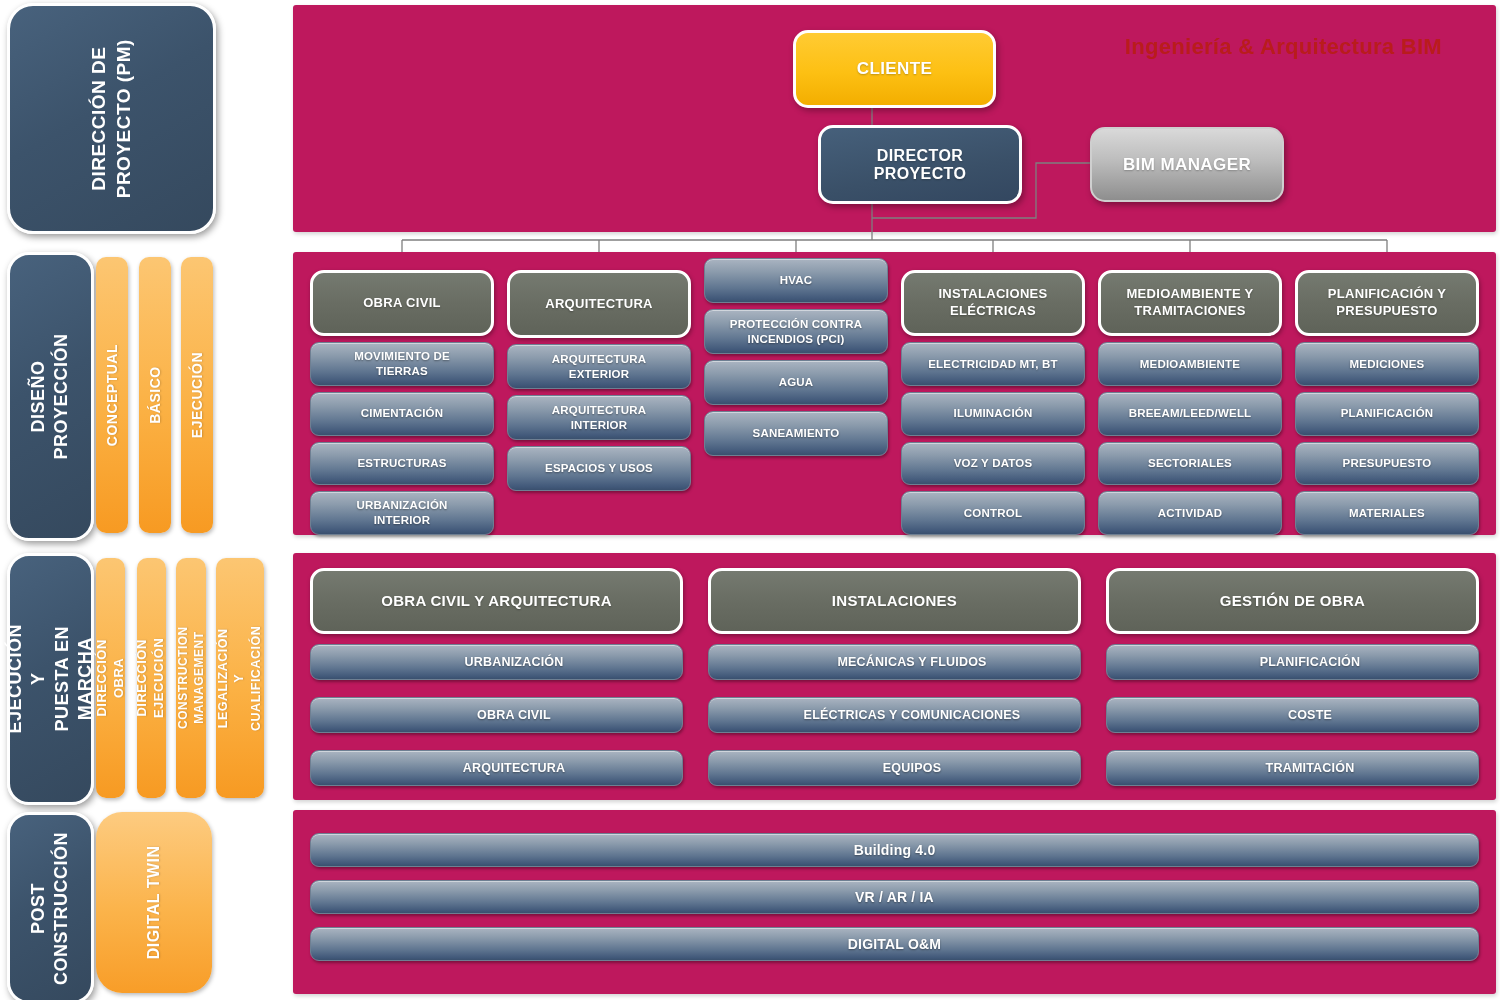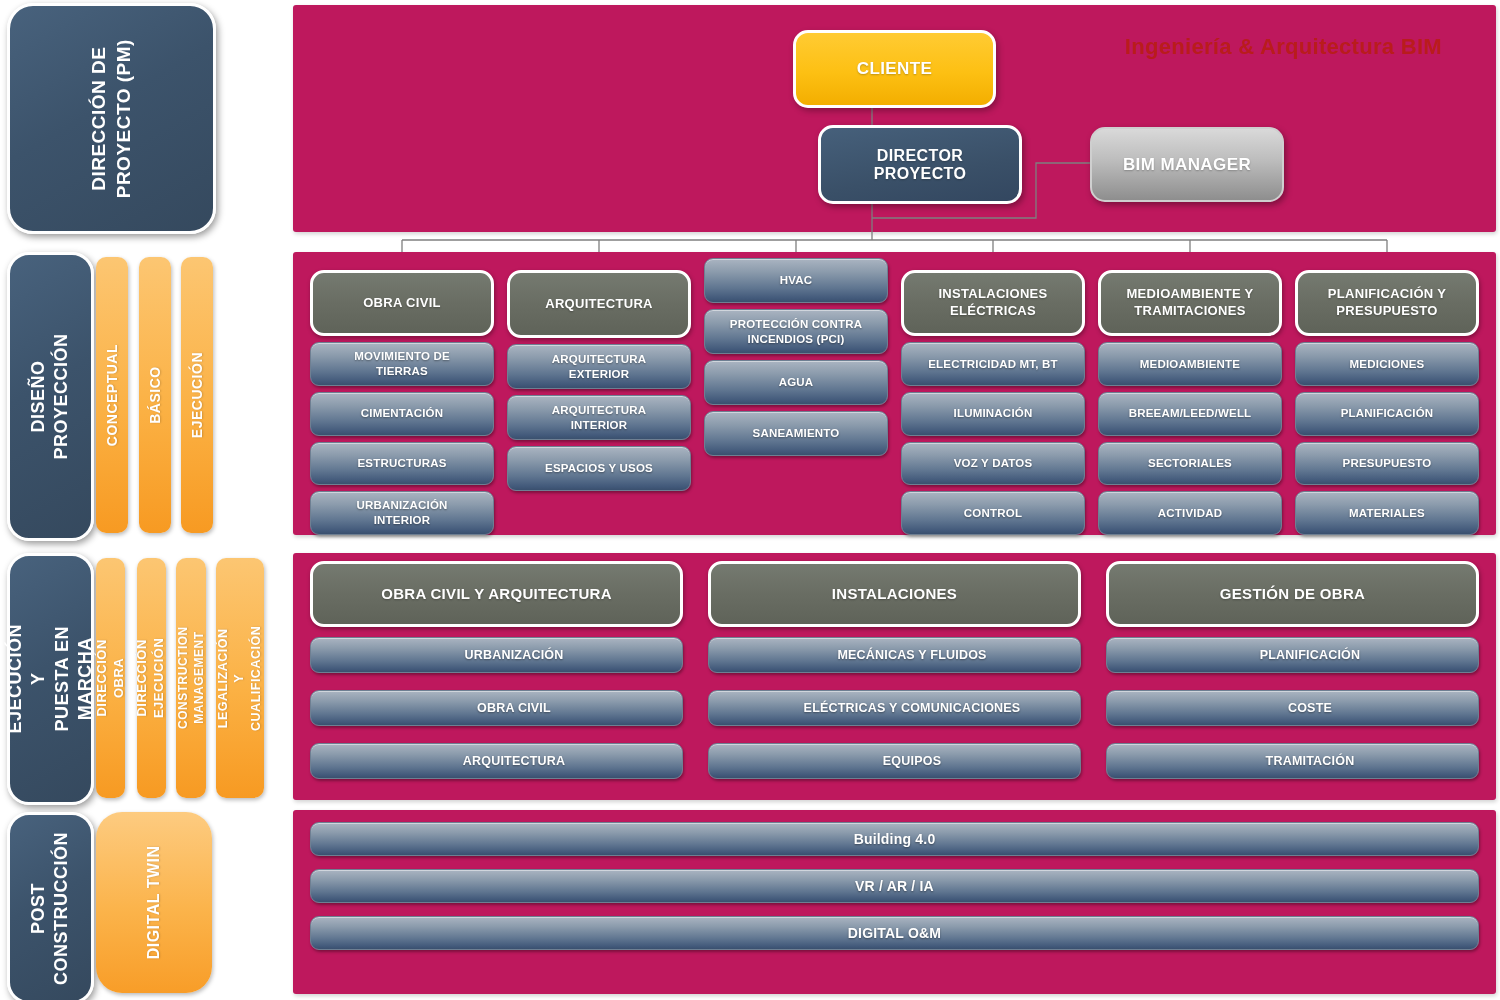--- a/index.html
+++ b/index.html
@@ -51,28 +51,28 @@
 
   
   .p2{display:flex;gap:13px;padding:0 17px;}
   .p2-col{flex:1;display:flex;flex-direction:column;}
   .p2 .hdr{height:62px;margin-top:18px;font-size:13px;padding:0 12px;}
   .p2 .blue{height:43px;margin-top:6px;font-size:11.5px;padding:0 20px;}
 
   
   .p3{display:flex;gap:25px;padding:0 17px;}
   .p3-col{flex:1;display:flex;flex-direction:column;}
-  .p3 .hdr{height:60px;margin-top:8px;font-size:15px;}
+  .p3 .hdr{height:60px;margin-top:15px;font-size:15px;}
   .p3 .blue{height:34px;margin-top:17px;font-size:12.5px;padding-left:35px;}
   .p3 .blue.first{margin-top:10px;}
 
   
   .p4{display:flex;flex-direction:column;padding:0 17px;}
   .p4 .blue{height:32px;margin-top:13px;font-size:14px;}
-  .p4 .blue.first{margin-top:12px;}
+  .p4 .blue.first{margin-top:23px;}
 
   svg.lines{position:absolute;left:0;top:0;pointer-events:none;}
 </style>
 </head>
 <body>
 
 <div class="abs ctr slate" style="left:7px;top:3px;width:203px;height:225px;border-radius:26px;">
   <span class="vtext" style="font-size:19px;">DIRECCIÓN DE
 PROYECTO (PM)</span>
 </div>

